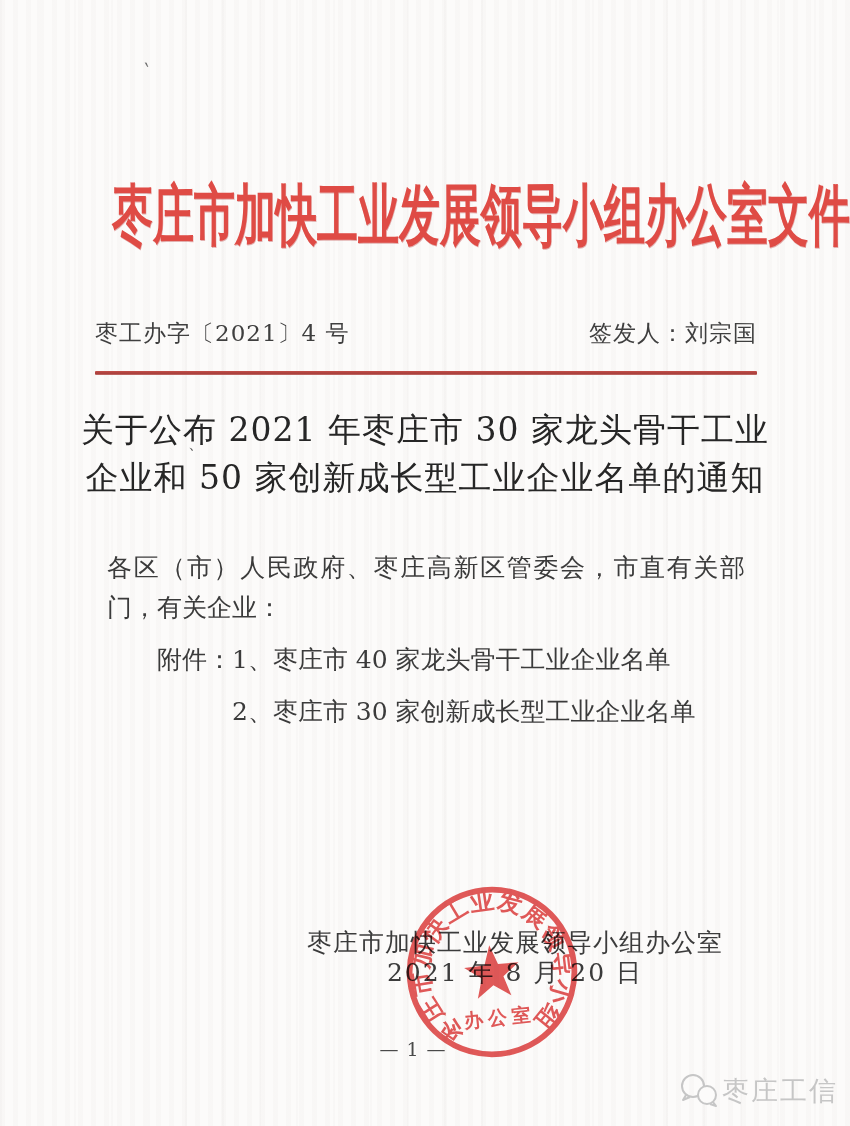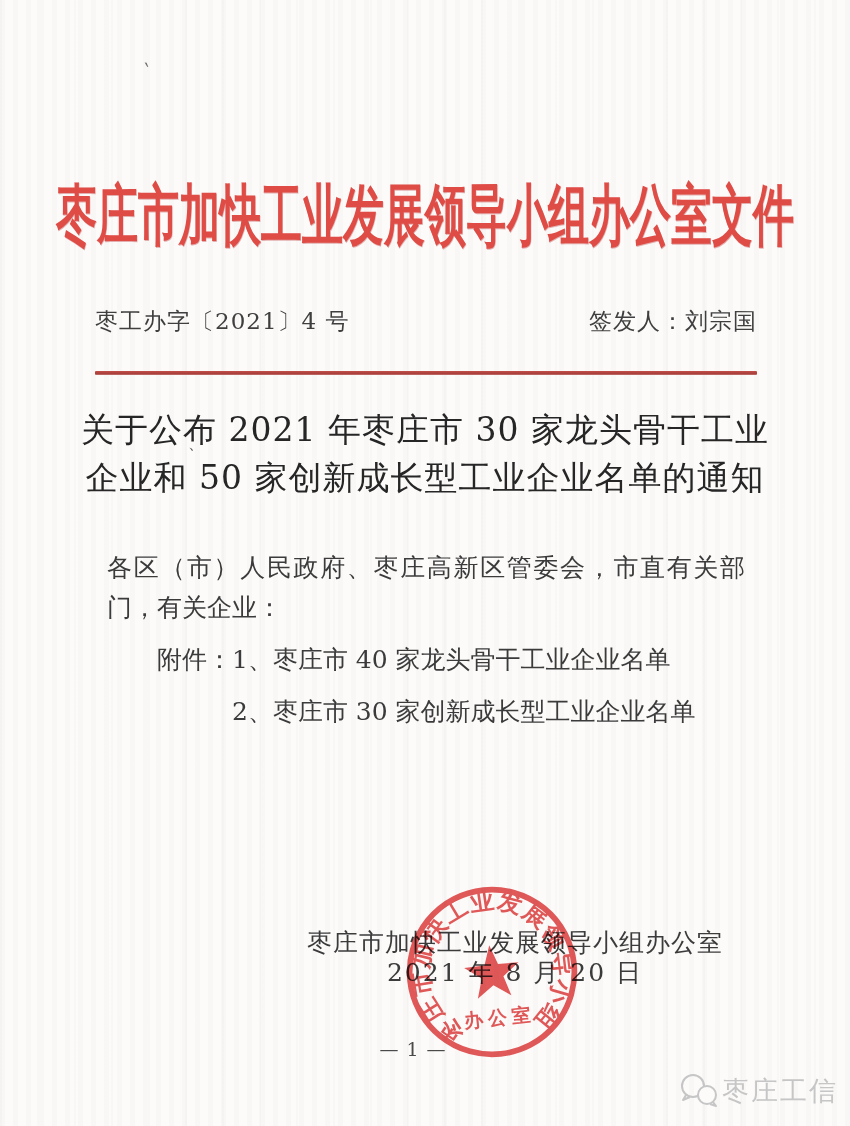--- a/index.html
+++ b/index.html
@@ -24,32 +24,32 @@
         rgba(185,175,170,0.05) 0px, rgba(185,175,170,0.05) 5px,
         rgba(255,255,255,0) 5px, rgba(255,255,255,0) 13px),
       repeating-linear-gradient(90deg,
         rgba(160,150,150,0.04) 0px, rgba(160,150,150,0.04) 2px,
         rgba(255,255,255,0) 2px, rgba(255,255,255,0) 37px);
     pointer-events: none;
   }
 
   .banner {
     position: absolute; top: 150px; left: 0; right: 0; height: 132px;
-    display: flex; align-items: center; justify-content: center;
+    display: flex; align-items: center; justify-content: flex-end;
   }
   .banner-text {
     font-size: 41px; font-weight: bold; white-space: nowrap;
     color: var(--banner-red, #df4b45);
     transform: scaleY(1.62);
     letter-spacing: 0px;
     text-shadow: 0.5px 0.5px 0 rgba(180,40,40,0.35);
   }
 
   .meta-row {
-    position: absolute; top: 306px; left: 95px; width: 662px;
+    position: absolute; top: 318px; left: 95px; width: 662px;
     display: flex; justify-content: space-between; align-items: baseline;
     font-size: 23px; color: #3f3f3f; letter-spacing: 1px;
   }
 
   .red-rule {
     position: absolute; top: 371px; left: 95px; width: 662px; height: 4px;
     background: linear-gradient(to bottom, #c4504a 0%, var(--rule-red, #a93e3a) 60%, #c4736f 100%);
     border-radius: 1px;
   }
 

